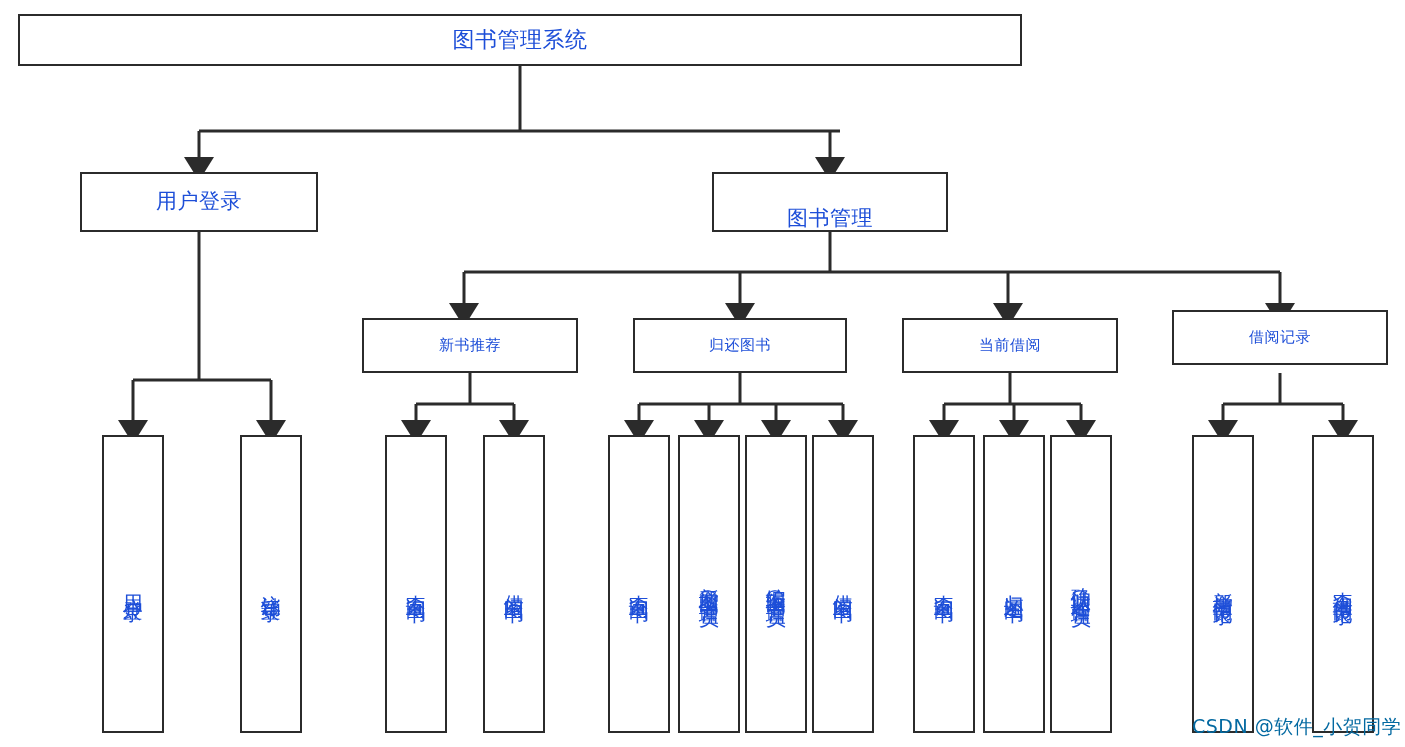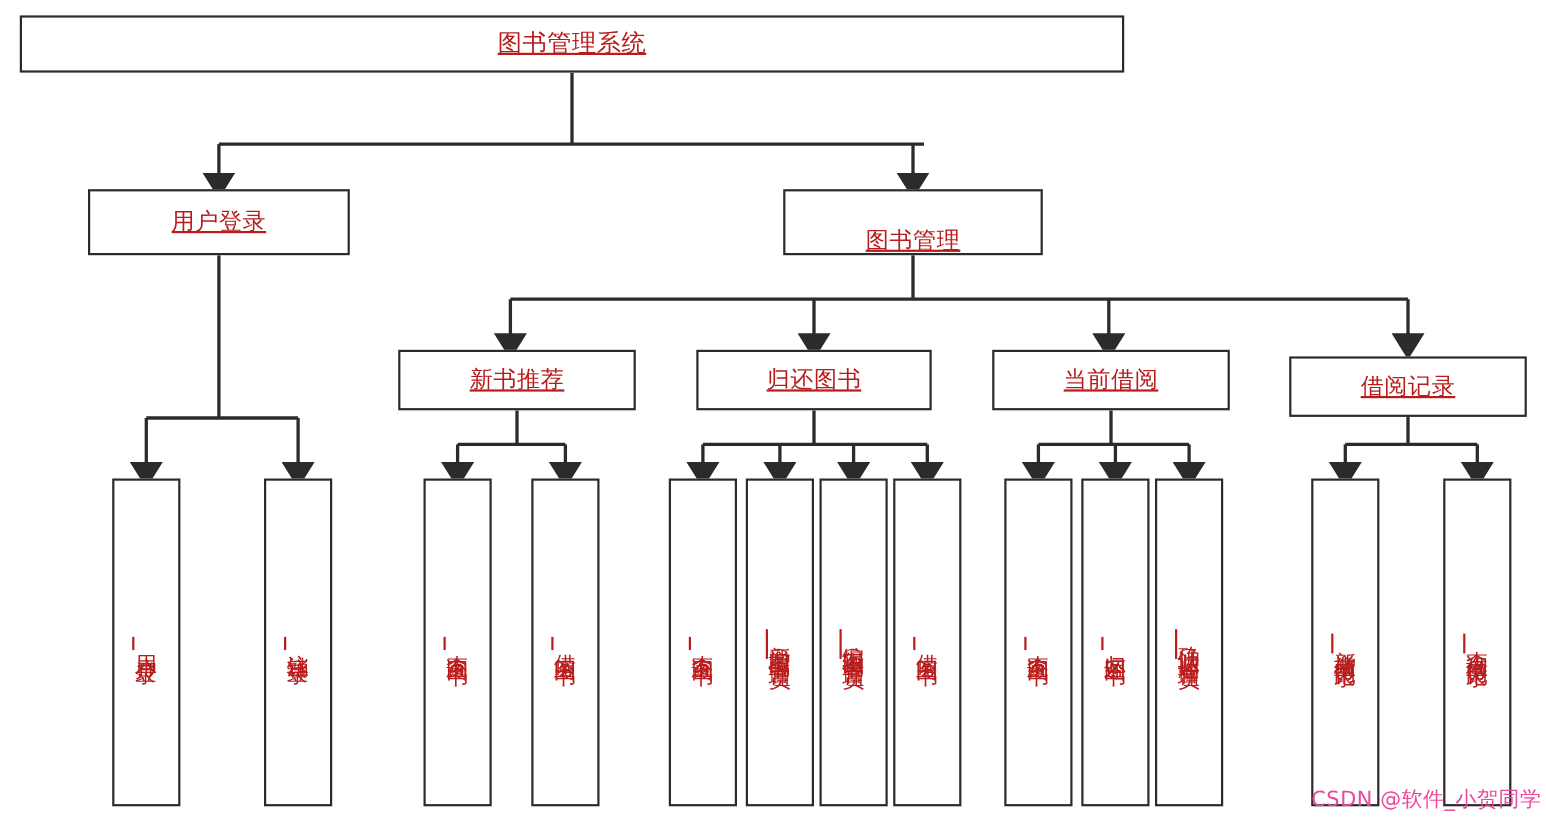--- a/index.html
+++ b/index.html
@@ -33,44 +33,43 @@
     display: flex;
     align-items: center;
     justify-content: center;
     color: #1d1d1d;
   }
   .node-label {
     font-size: 21px;
     line-height: 1.1;
     letter-spacing: 0.5px;
     white-space: nowrap;
-    color: #b91c1c;
-    text-decoration: underline;
+    color: #1d4ed8;
   }
   .node.root .node-label { font-size: 22px; }
   .node.level2 .node-label { font-size: 21px; }
-  .node.level3 .node-label { font-size: 21px; }
+  .node.level3 .node-label { font-size: 15px; }
   .node.leaf {
     align-items: center;
     justify-content: center;
     padding-top: 2px;
   }
   .node.leaf .node-label {
     writing-mode: vertical-rl;
     text-orientation: upright;
     font-size: 20px;
     line-height: 1.32;
     letter-spacing: 3px;
     white-space: normal;
     max-height: 100%;
   }
   .watermark {
     position: absolute;
     font-size: 19px;
-    color: #ec4899;
+    color: #0369a1;
     white-space: nowrap;
     letter-spacing: 0.5px;
   }
 </style>
 </head>
 <body>
 
 <div id="canvas">
 
   <svg class="connectors" viewBox="0 0 1405 747" xmlns="http://www.w3.org/2000/svg">
@@ -135,21 +134,21 @@
       </div>
       <div class="node level3" style="left: 362px; top: 318px; width: 216px; height: 55px;">
         <span class="node-label">新书推荐</span>
       </div>
       <div class="node level3" style="left: 633px; top: 318px; width: 214px; height: 55px;">
         <span class="node-label">归还图书</span>
       </div>
       <div class="node level3" style="left: 902px; top: 318px; width: 216px; height: 55px; justify-content: center;">
         <span class="node-label">当前借阅</span>
       </div>
-      <div class="node level3" style="left: 1172px; top: 324px; width: 216px; height: 55px;">
+      <div class="node level3" style="left: 1172px; top: 310px; width: 216px; height: 55px;">
         <span class="node-label">借阅记录</span>
       </div>
       <div class="node leaf" style="left: 102px; top: 435px; width: 62px; height: 298px;">
         <span class="node-label">用户登录</span>
       </div>
       <div class="node leaf" style="left: 240px; top: 435px; width: 62px; height: 298px;">
         <span class="node-label">注销登录</span>
       </div>
       <div class="node leaf" style="left: 385px; top: 435px; width: 62px; height: 298px;">
         <span class="node-label">查询图书</span>

